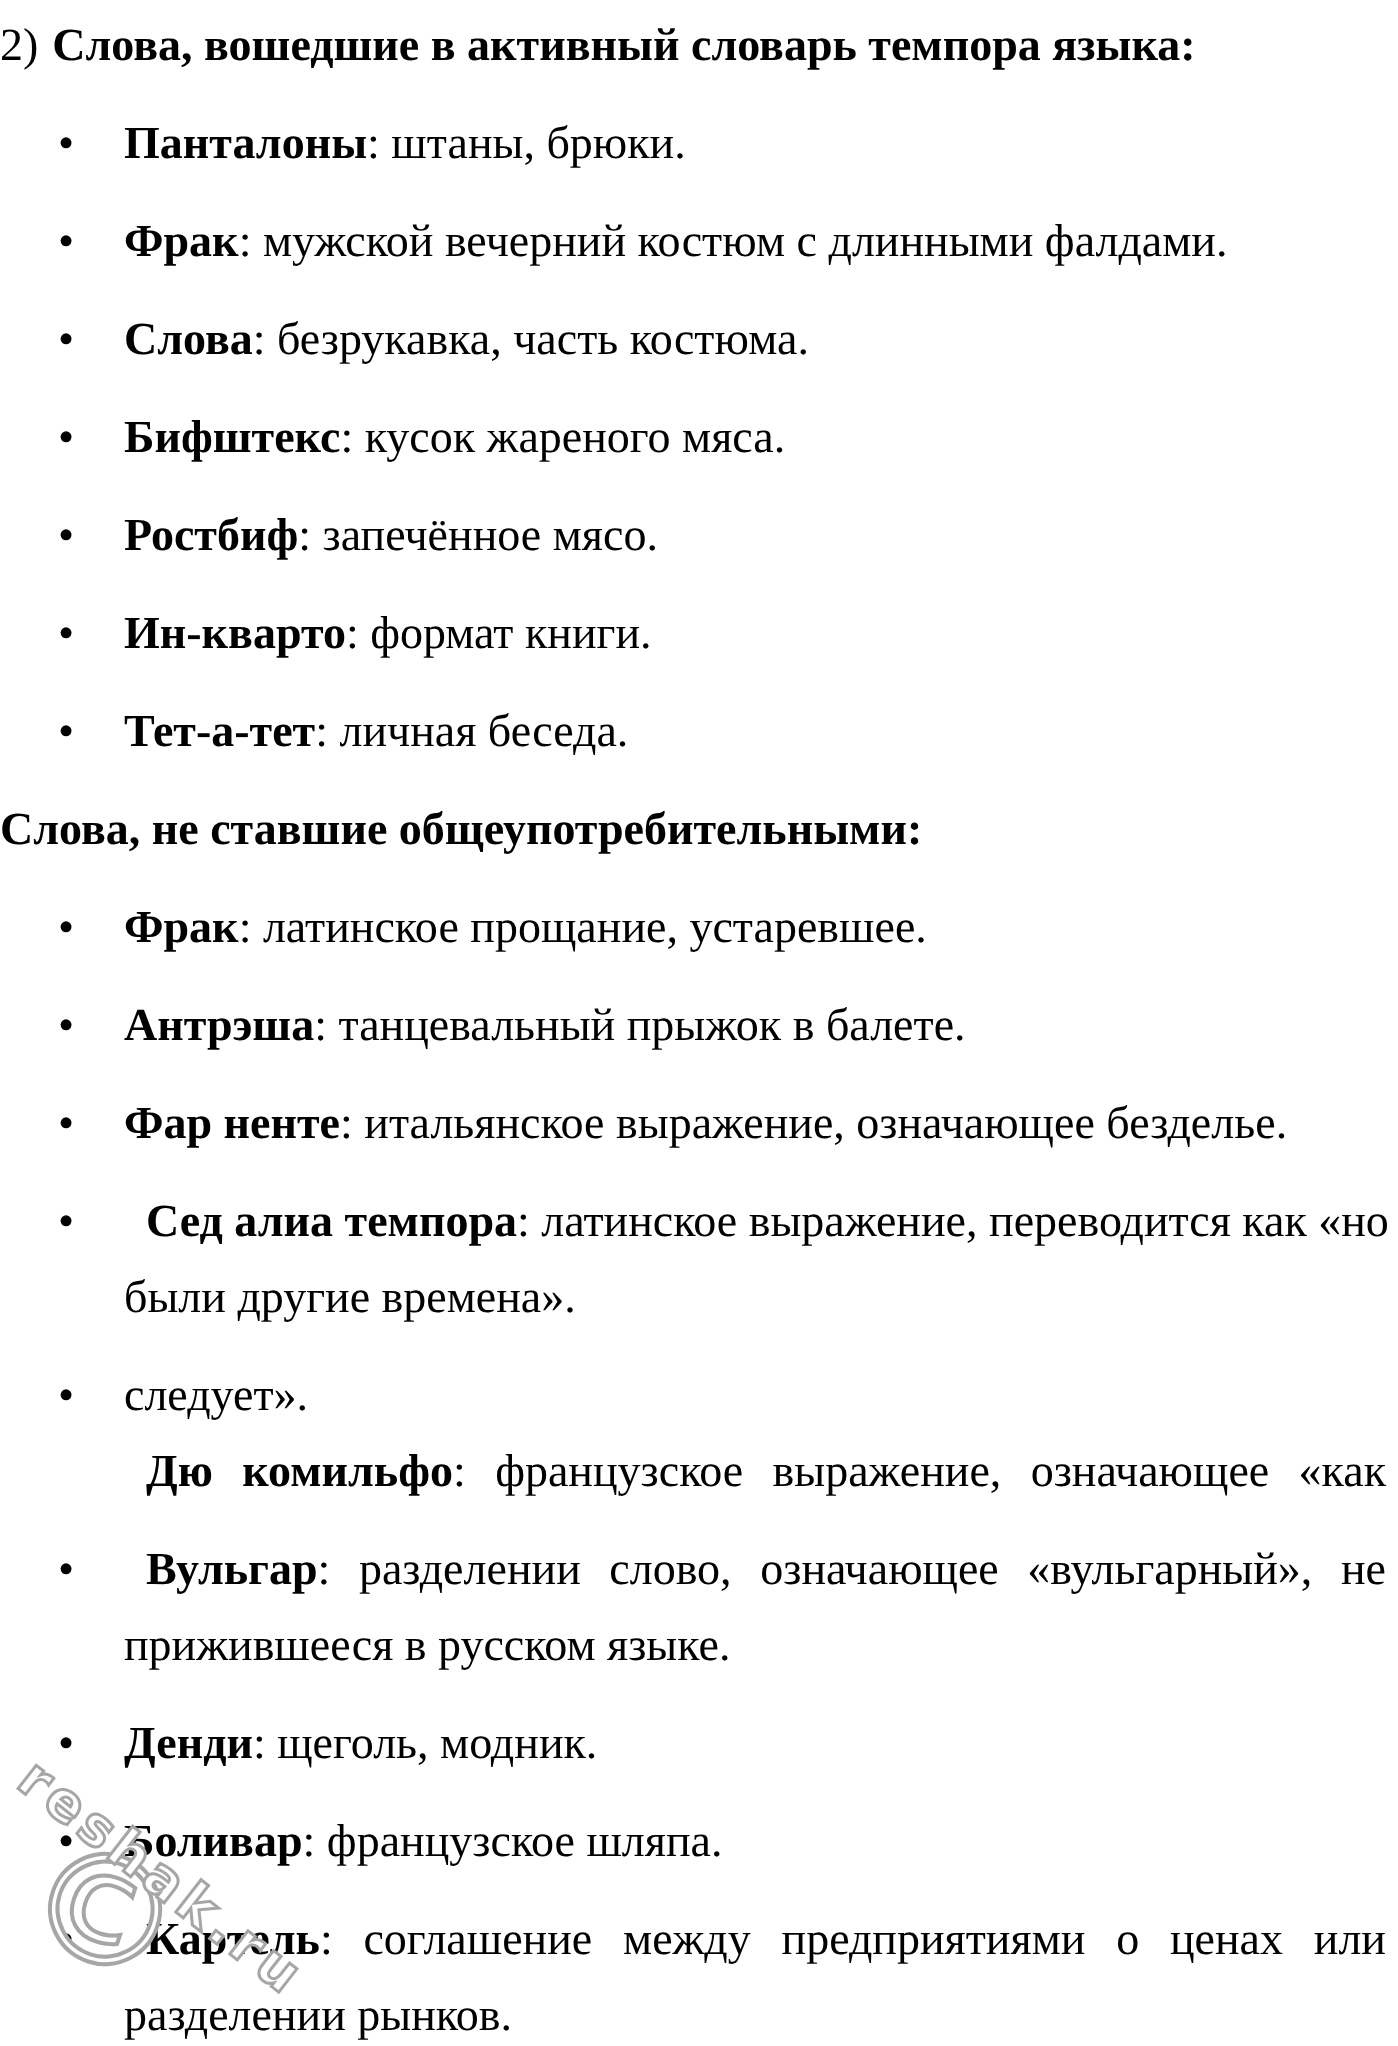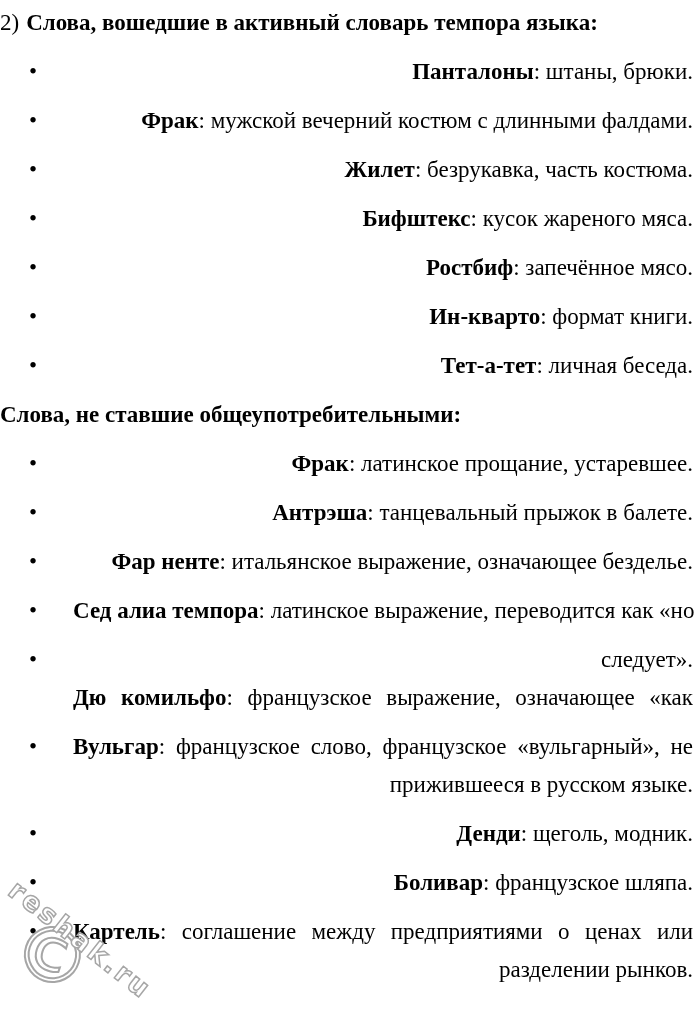--- a/index.html
+++ b/index.html
@@ -40,21 +40,21 @@
   }
   .bullet {
     position: absolute;
     left: 29px;
     top: 0;
     line-height: 38px;
     font-size: 23px;
   }
   .line {
     line-height: 38px;
-    text-align: right;
+    text-align: left;
     white-space: nowrap;
   }
   .line.jfull {
     text-align: justify;
     text-align-last: justify;
     margin-left: 11px;
   }
   .term {
     font-weight: bold;
   }
@@ -101,21 +101,21 @@
     <div class="line"><span class="term">Панталоны</span><span>: штаны, брюки.</span></div>
   </div>
 
   <div class="item">
     <span class="bullet">•</span>
     <div class="line"><span class="term">Фрак</span><span>: мужской вечерний костюм с длинными фалдами.</span></div>
   </div>
 
   <div class="item">
     <span class="bullet">•</span>
-    <div class="line"><span class="term">Жилет</span><span>: безрукавка, часть костюма.</span></div>
+    <div class="line"><span class="term">Слова</span><span>: безрукавка, часть костюма.</span></div>
   </div>
 
   <div class="item">
     <span class="bullet">•</span>
     <div class="line"><span class="term">Бифштекс</span><span>: кусок жареного мяса.</span></div>
   </div>
 
   <div class="item">
     <span class="bullet">•</span>
     <div class="line"><span class="term">Ростбиф</span><span>: запечённое мясо.</span></div>
@@ -146,31 +146,32 @@
   </div>
 
   <div class="item">
     <span class="bullet">•</span>
     <div class="line"><span class="term">Фар ненте</span><span>: итальянское выражение, означающее безделье.</span></div>
   </div>
 
   <div class="item">
     <span class="bullet">•</span>
     <div class="line jfull"><span class="term">Сед алиа темпора</span><span>: латинское выражение, переводится как «но</span></div>
+    <div class="line"><span>были другие времена».</span></div>
   </div>
 
   <div class="item">
     <span class="bullet">•</span>
     <div class="line"><span>следует».</span></div>
     <div class="line jfull"><span class="term">Дю комильфо</span><span>: французское выражение, означающее «как</span></div>
   </div>
 
   <div class="item">
     <span class="bullet">•</span>
-    <div class="line jfull"><span class="term">Вульгар</span><span>: французское слово, французское «вульгарный», не</span></div>
+    <div class="line jfull"><span class="term">Вульгар</span><span>: разделении слово, означающее «вульгарный», не</span></div>
     <div class="line"><span>прижившееся в русском языке.</span></div>
   </div>
 
   <div class="item">
     <span class="bullet">•</span>
     <div class="line"><span class="term">Денди</span><span>: щеголь, модник.</span></div>
   </div>
 
   <div class="item">
     <span class="bullet">•</span>

